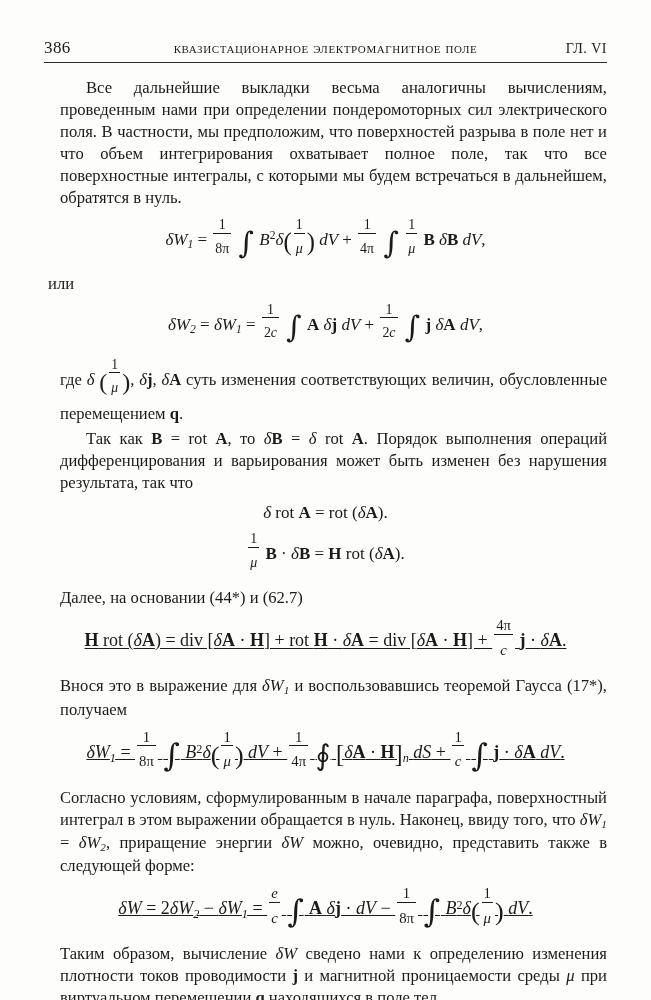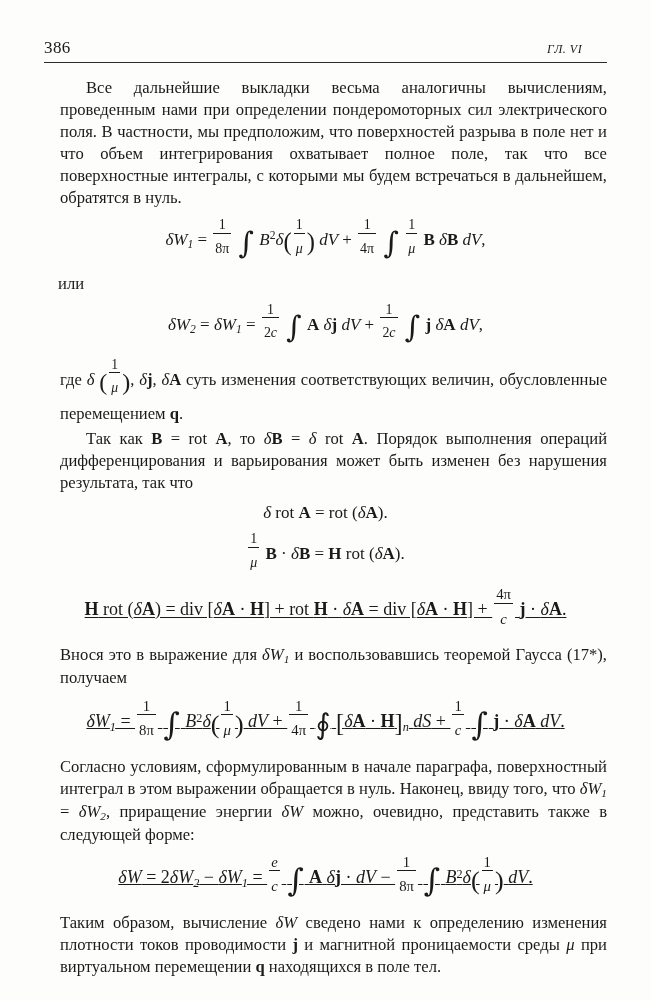--- a/index.html
+++ b/index.html
@@ -38,24 +38,24 @@
   .header .runtitle {
     flex: 1;
     text-align: center;
     font-variant: small-caps;
     font-size: 15px;
     letter-spacing: 0.6px;
     text-transform: lowercase;
   }
   .header .chap {
     width: 60px;
-    font-size: 12px;
+    text-align: right;
+    font-size: 14px;
     font-variant: small-caps;
     letter-spacing: 0.5px;
-    font-style: italic;
   }
   .rule {
     border: 0;
     border-top: 1px solid #2b2b2b;
     margin: 3px 0 14px 0;
   }
   p.body {
     font-size: 16.6px;
     line-height: 1.33;
     text-align: justify;
@@ -69,21 +69,21 @@
     text-align: center;
     font-size: 17px;
     margin: 9px 0 9px 0;
     line-height: 1.2;
   }
   .eq.small {
     font-size: 18px;
     text-decoration: underline;
   }
   .lead {
-    margin: 7px 0 2px 14px;
+    margin: 7px 0 2px 4px;
     font-size: 16.6px;
   }
   
   .it { font-style: italic; }
   .bf { font-weight: bold; }
   .frac {
     display: inline-block;
     vertical-align: -0.55em;
     text-align: center;
     line-height: 1.05;
@@ -115,20 +115,21 @@
   .sup { font-size: 0.68em; vertical-align: 0.48em; }
   .brk { font-size: 1.35em; vertical-align: -0.16em; }
 </style>
 </head>
 <body>
 
 <div class="page">
 
   <div class="header">
     <div class="pageno">386</div>
+    <div class="runtitle">КВАЗИСТАЦИОНАРНОЕ ЭЛЕКТРОМАГНИТНОЕ ПОЛЕ</div>
     <div class="chap">ГЛ. VI</div>
   </div>
   <hr class="rule">
 
   <p class="body indent">Все дальнейшие выкладки весьма аналогичны вычислениям, проведенным нами при определении пондеромоторных сил электрического поля. В частности, мы предположим, что поверхностей разрыва в поле нет и что объем интегрирования охватывает полное поле, так что все поверхностные интегралы, с которыми мы будем встречаться в дальнейшем, обратятся в нуль.</p>
 
 
   <div class="eq">
     <span class="it">δW</span><span class="sub it">1</span> =
     <span class="frac"><span class="num">1</span><span class="den">8π</span></span>
@@ -161,20 +162,21 @@
   <div class="eq">
     <span class="it">δ</span> rot <span class="bf">A</span> = rot (<span class="it">δ</span><span class="bf">A</span>).
   </div>
 
 
   <div class="eq">
     <span class="frac"><span class="num">1</span><span class="den"><span class="it">μ</span></span></span>
     <span class="bf">B</span> · <span class="it">δ</span><span class="bf">B</span> = <span class="bf">H</span> rot (<span class="it">δ</span><span class="bf">A</span>).
   </div>
 
+  <p class="body">Далее, на основании (44*) и (62.7)</p>
 
   <div class="eq small">
     <span class="bf">H</span> rot (<span class="it">δ</span><span class="bf">A</span>) = div [<span class="it">δ</span><span class="bf">A</span> · <span class="bf">H</span>] + rot <span class="bf">H</span> · <span class="it">δ</span><span class="bf">A</span> = div [<span class="it">δ</span><span class="bf">A</span> · <span class="bf">H</span>] +
     <span class="frac"><span class="num">4π</span><span class="den"><span class="it">c</span></span></span>
     <span class="bf">j</span> · <span class="it">δ</span><span class="bf">A</span>.
   </div>
 
   <p class="body">
     <span>Внося это в выражение для </span><span class="it">δW</span><span class="sub it">1</span><span> и воспользовавшись теоремой Гаусса (17*), получаем</span>
   </p>

